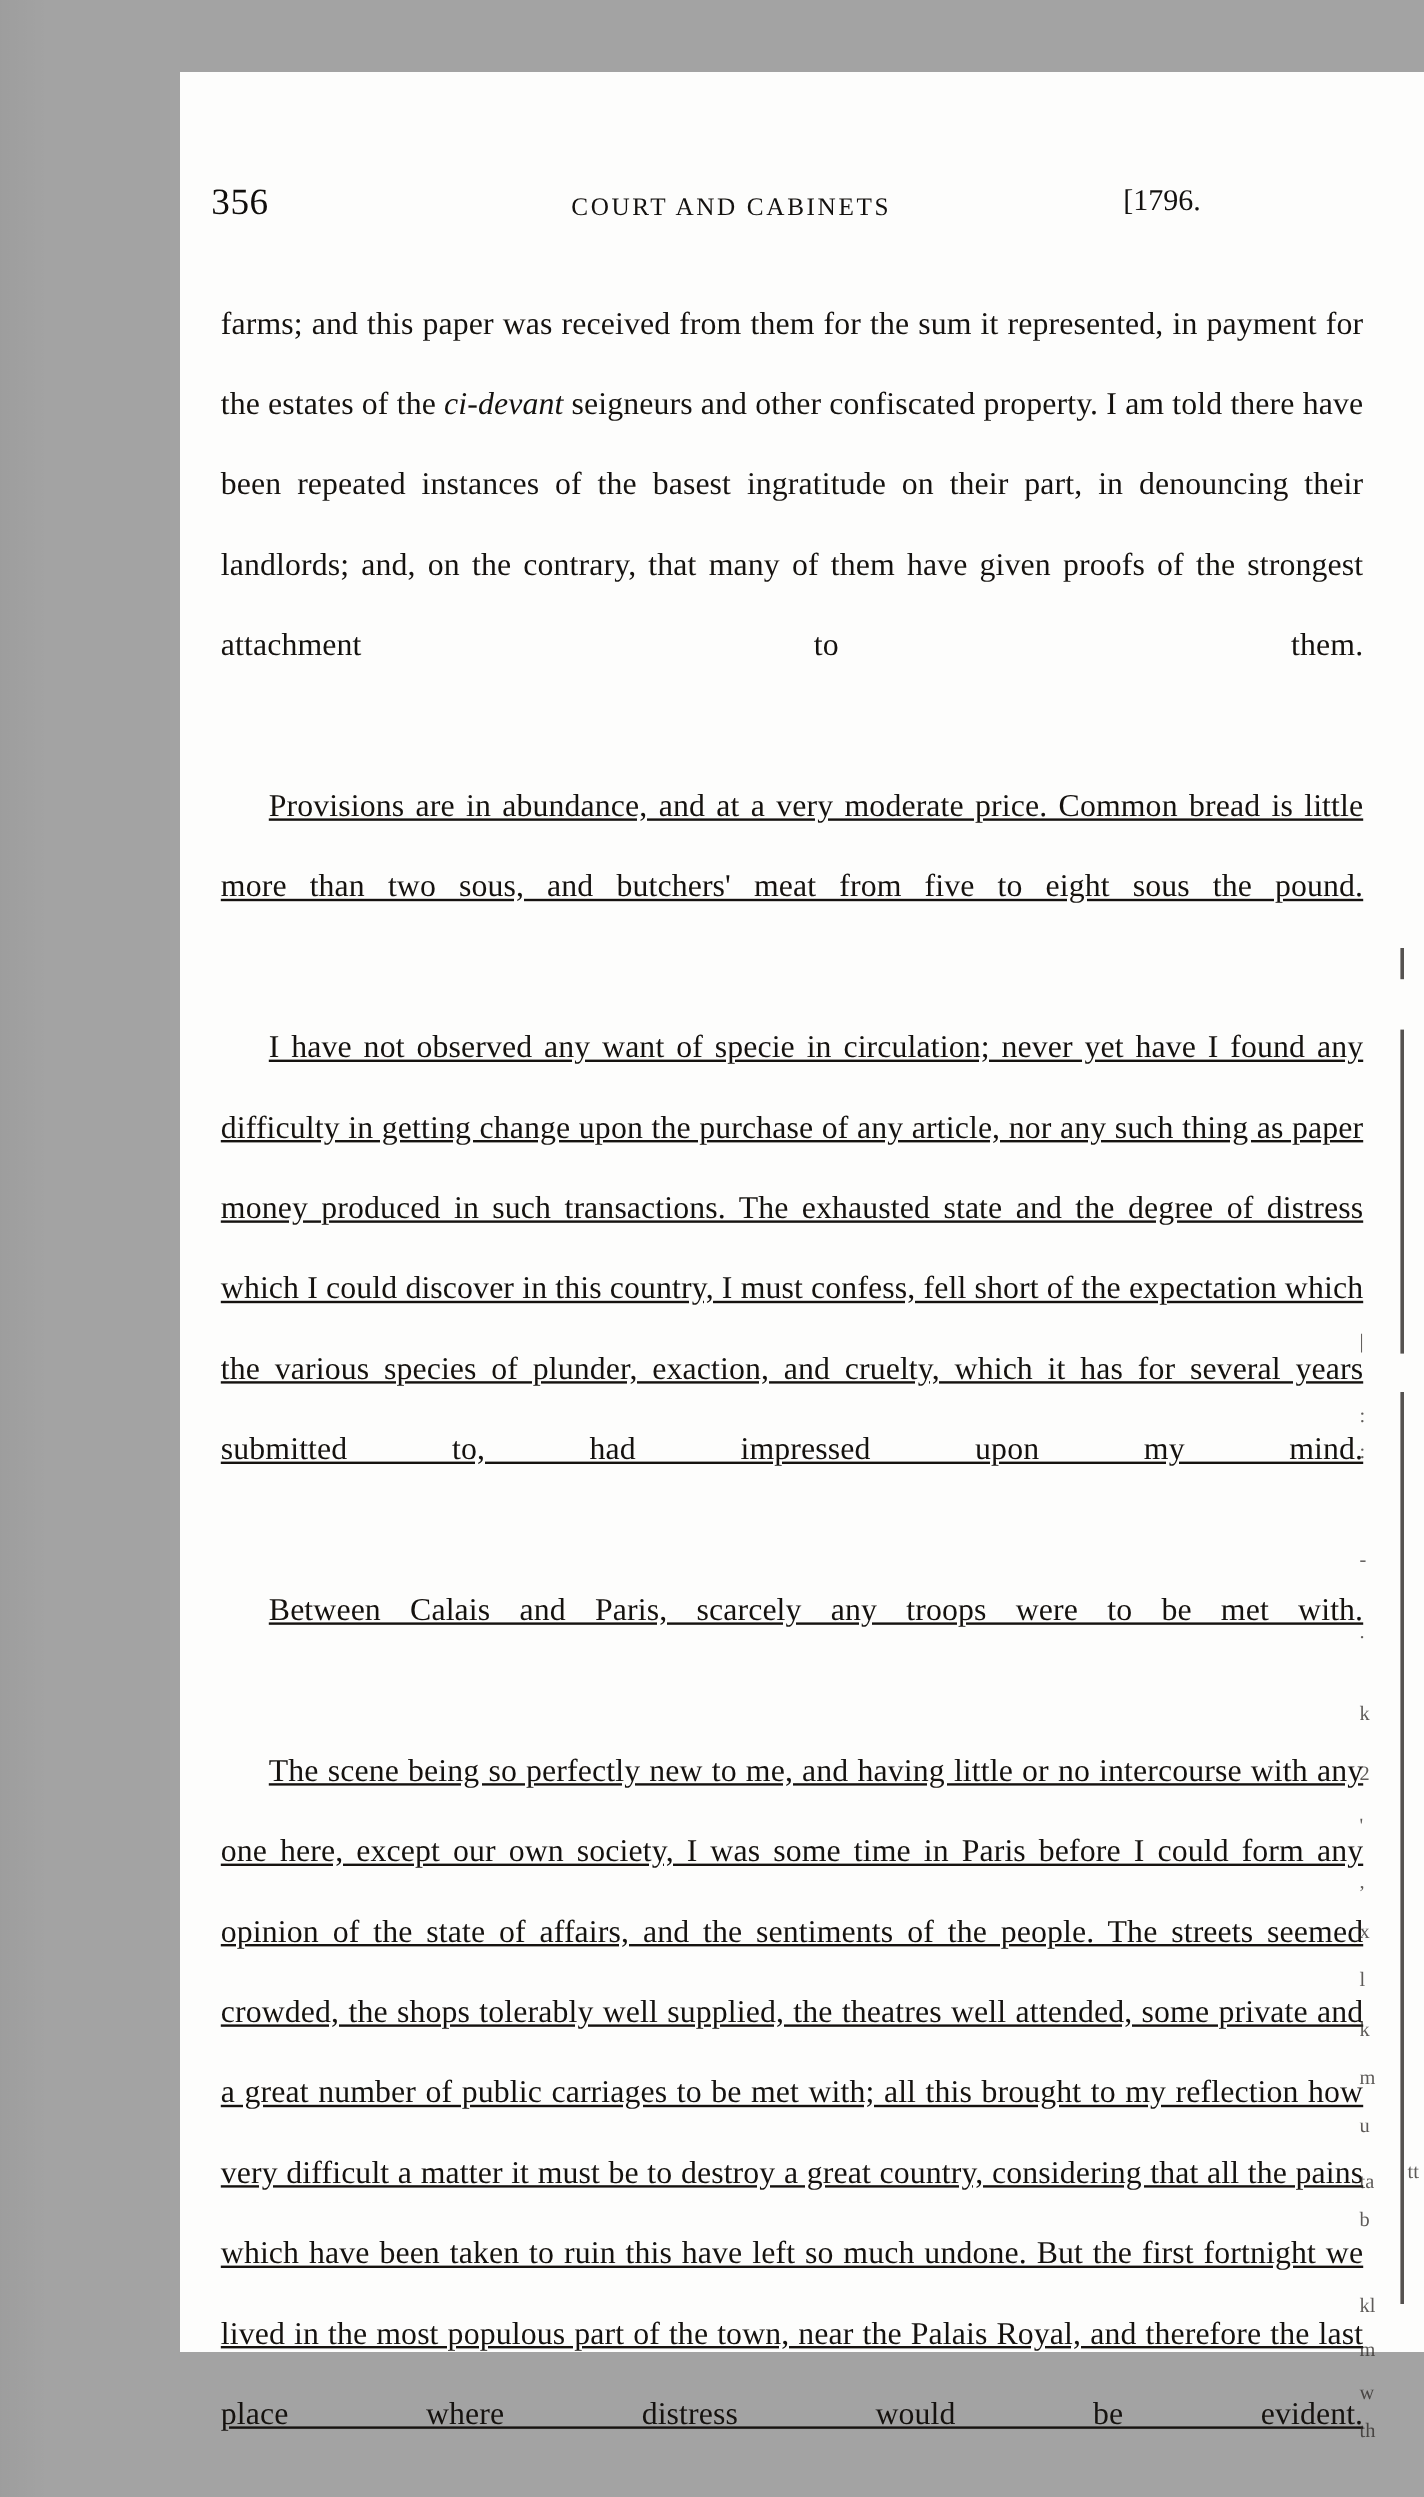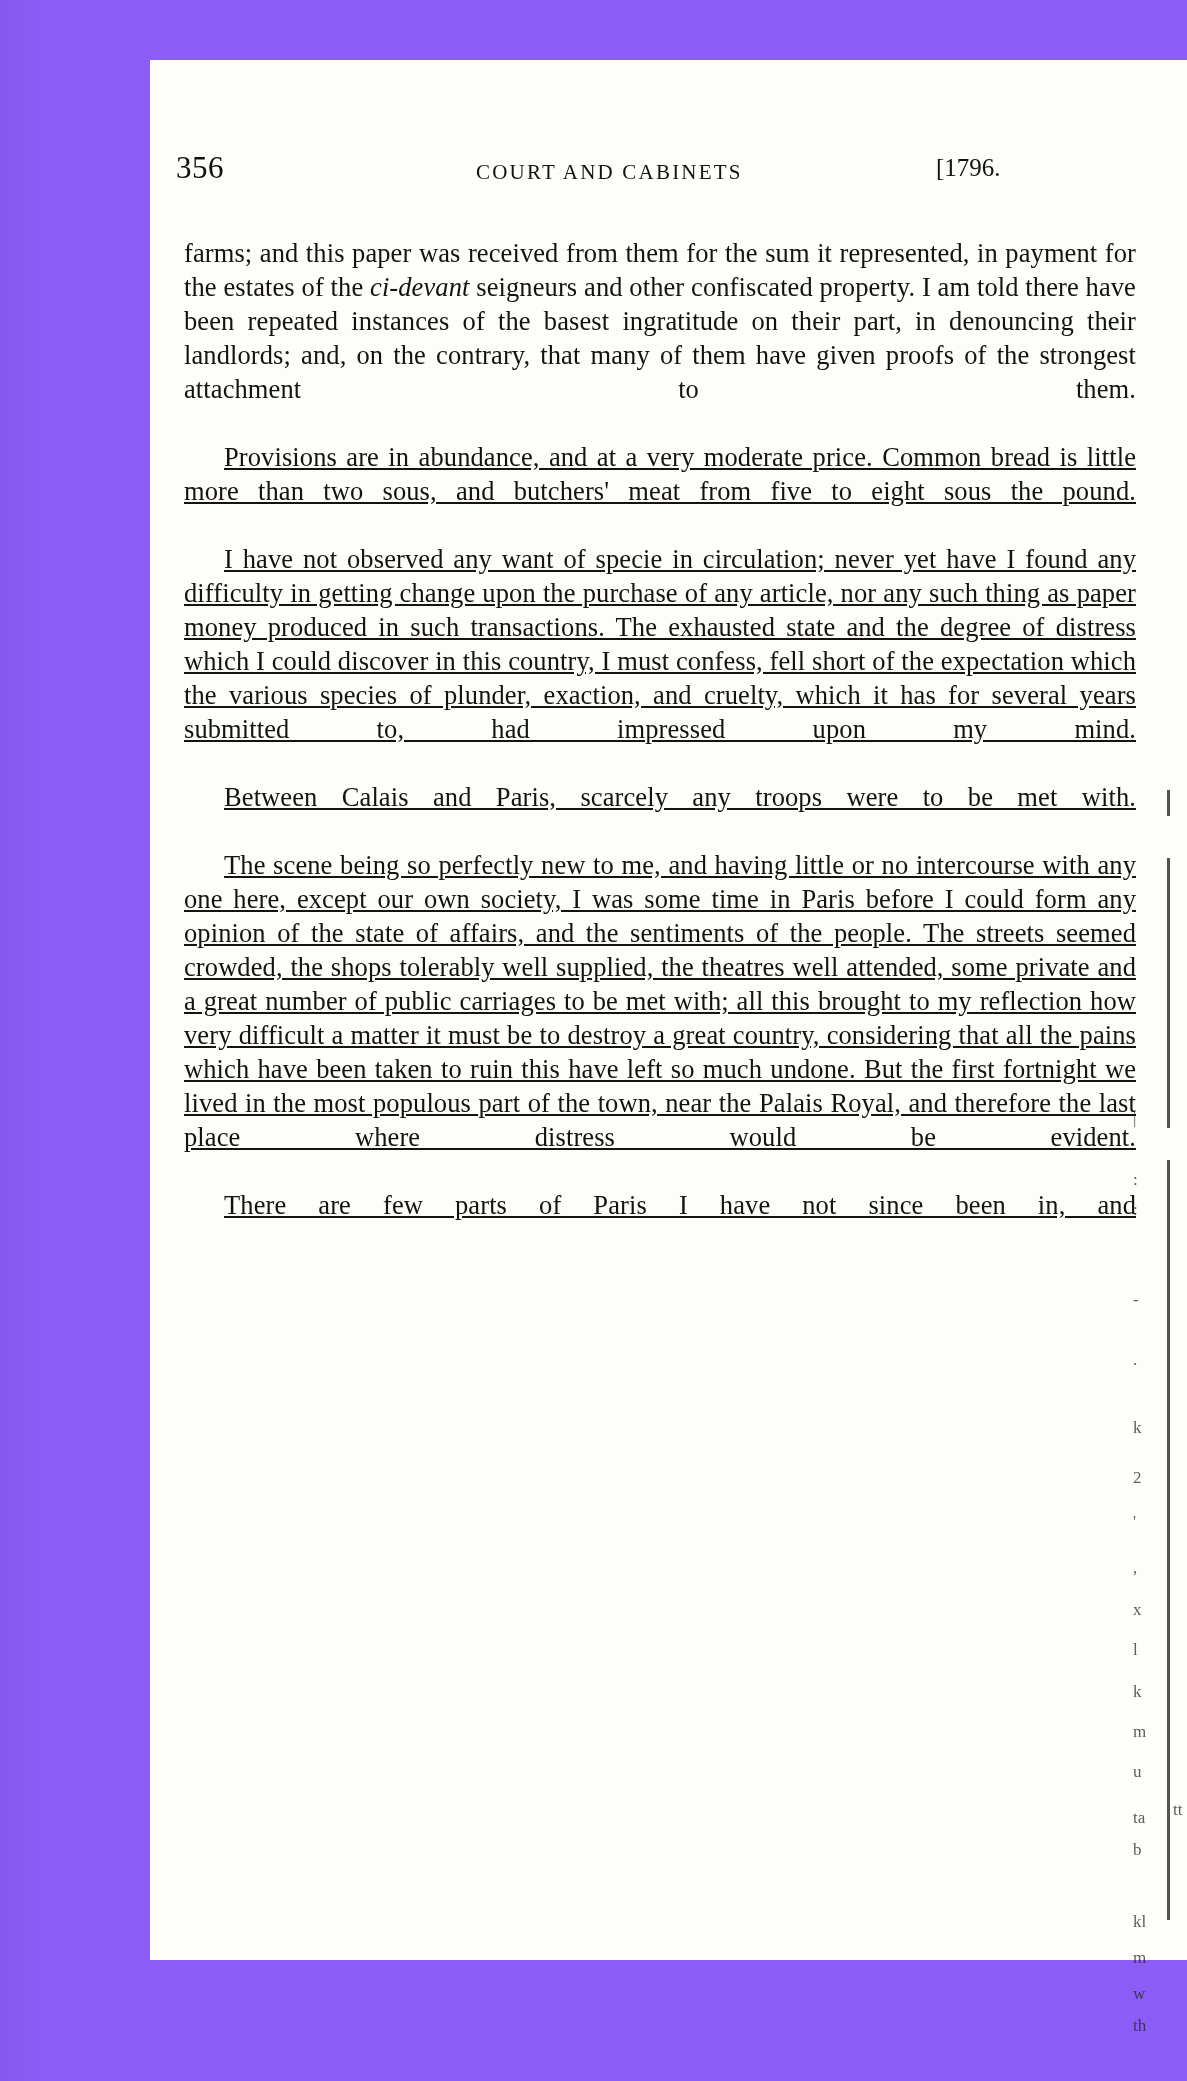--- a/index.html
+++ b/index.html
@@ -16,21 +16,21 @@
     overflow: hidden;
   }
 
   
   .page {
     position: absolute;
     left: 0;
     top: 0;
     width: 1187px;
     height: 2081px;
-    background: #8b5cf6;
+    background: #a3a3a3;
   }
 
   
   .paper-tone {
     position: absolute;
     left: 150px;
     top: 60px;
     width: 1040px;
     height: 1900px;
     background: #fdfdfc;
@@ -75,21 +75,21 @@
   .body-text {
     position: absolute;
     left: 184px;
     top: 236px;
     width: 952px;
   }
 
   .para {
     margin: 0 0 0 0;
     font-size: 26.5px;
-    line-height: 34px;
+    line-height: 67px;
     text-align: justify;
     text-justify: inter-word;
     color: #15120f;
     letter-spacing: 0.1px;
   }
   .para + .para {
     text-indent: 40px;
     text-decoration: underline;
   }
   .para.first { text-indent: 0; }

